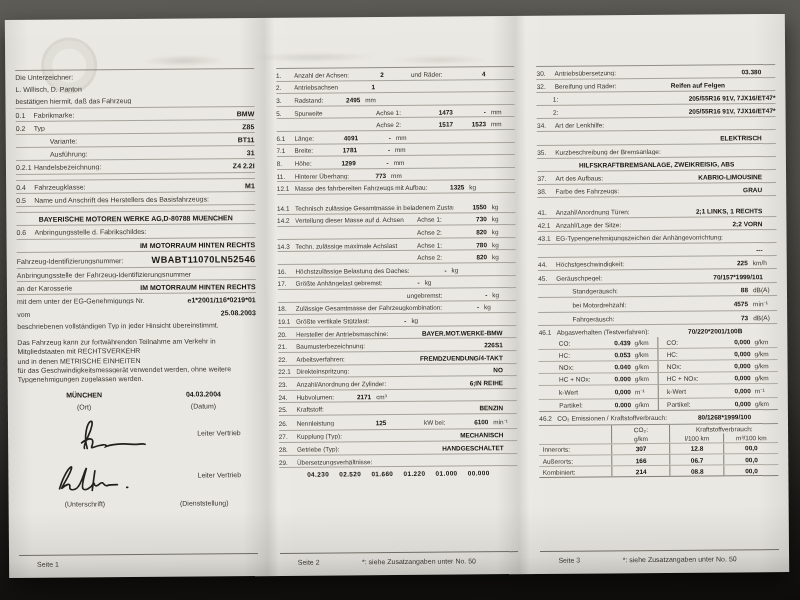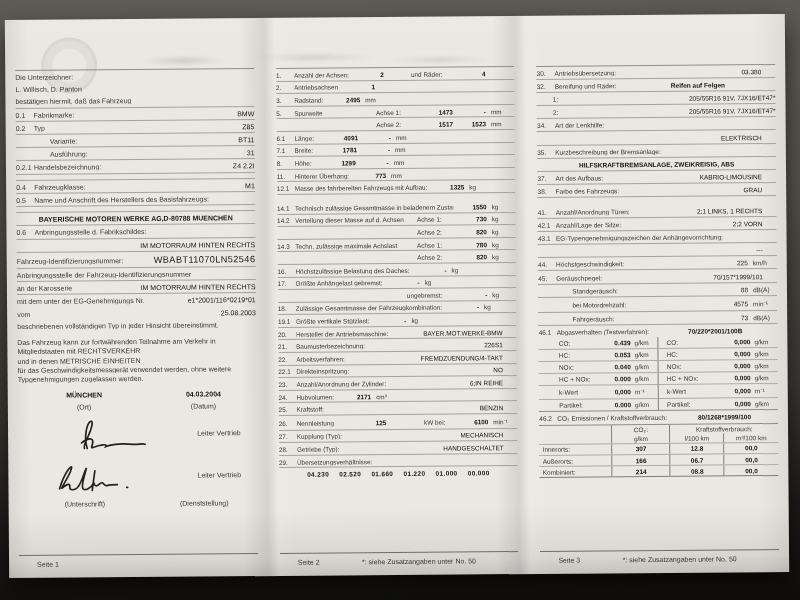--- a/index.html
+++ b/index.html
@@ -31,21 +31,21 @@
   .row{display:flex;align-items:baseline;border-bottom:1px solid #a5a39a;position:relative;}
   .norule{border-bottom:none;}
   .gap{border:none;}
   .n{flex:none;width:18px;}
   .l{flex:0 1 auto;min-width:0;white-space:nowrap;overflow:hidden;padding-right:4px;}
   .indl{margin-left:16px;}
   .indl2{margin-left:34px;}
   .sub{flex:1;text-align:right;padding-right:12px;white-space:nowrap;}
   .vm{flex:1;text-align:center;font-weight:bold;color:#16140f;}
   .l2{flex:none;padding-right:10px;}
-  .v{flex:none;margin-left:auto;font-weight:normal;color:#16140f;text-align:right;white-space:nowrap;}
+  .v{flex:none;margin-left:auto;font-weight:bold;color:#16140f;text-align:right;white-space:nowrap;}
   .v1{flex:none;width:40px;text-align:right;font-weight:bold;color:#16140f;}
   .v2{flex:none;width:33px;text-align:right;font-weight:bold;color:#16140f;}
   .u{flex:none;width:24px;padding-left:5px;text-align:left;font-weight:normal;color:#38362f;}
   .c{flex:1;text-align:center;font-weight:bold;color:#16140f;}
   .p{flex:1;white-space:nowrap;overflow:hidden;}
   .t1{flex:1.25;text-align:center;}
   .t2{flex:1;text-align:center;}
   .bold2 span{font-weight:bold;color:#16140f;}
   .vpad .v{padding-right:14px;}
   

